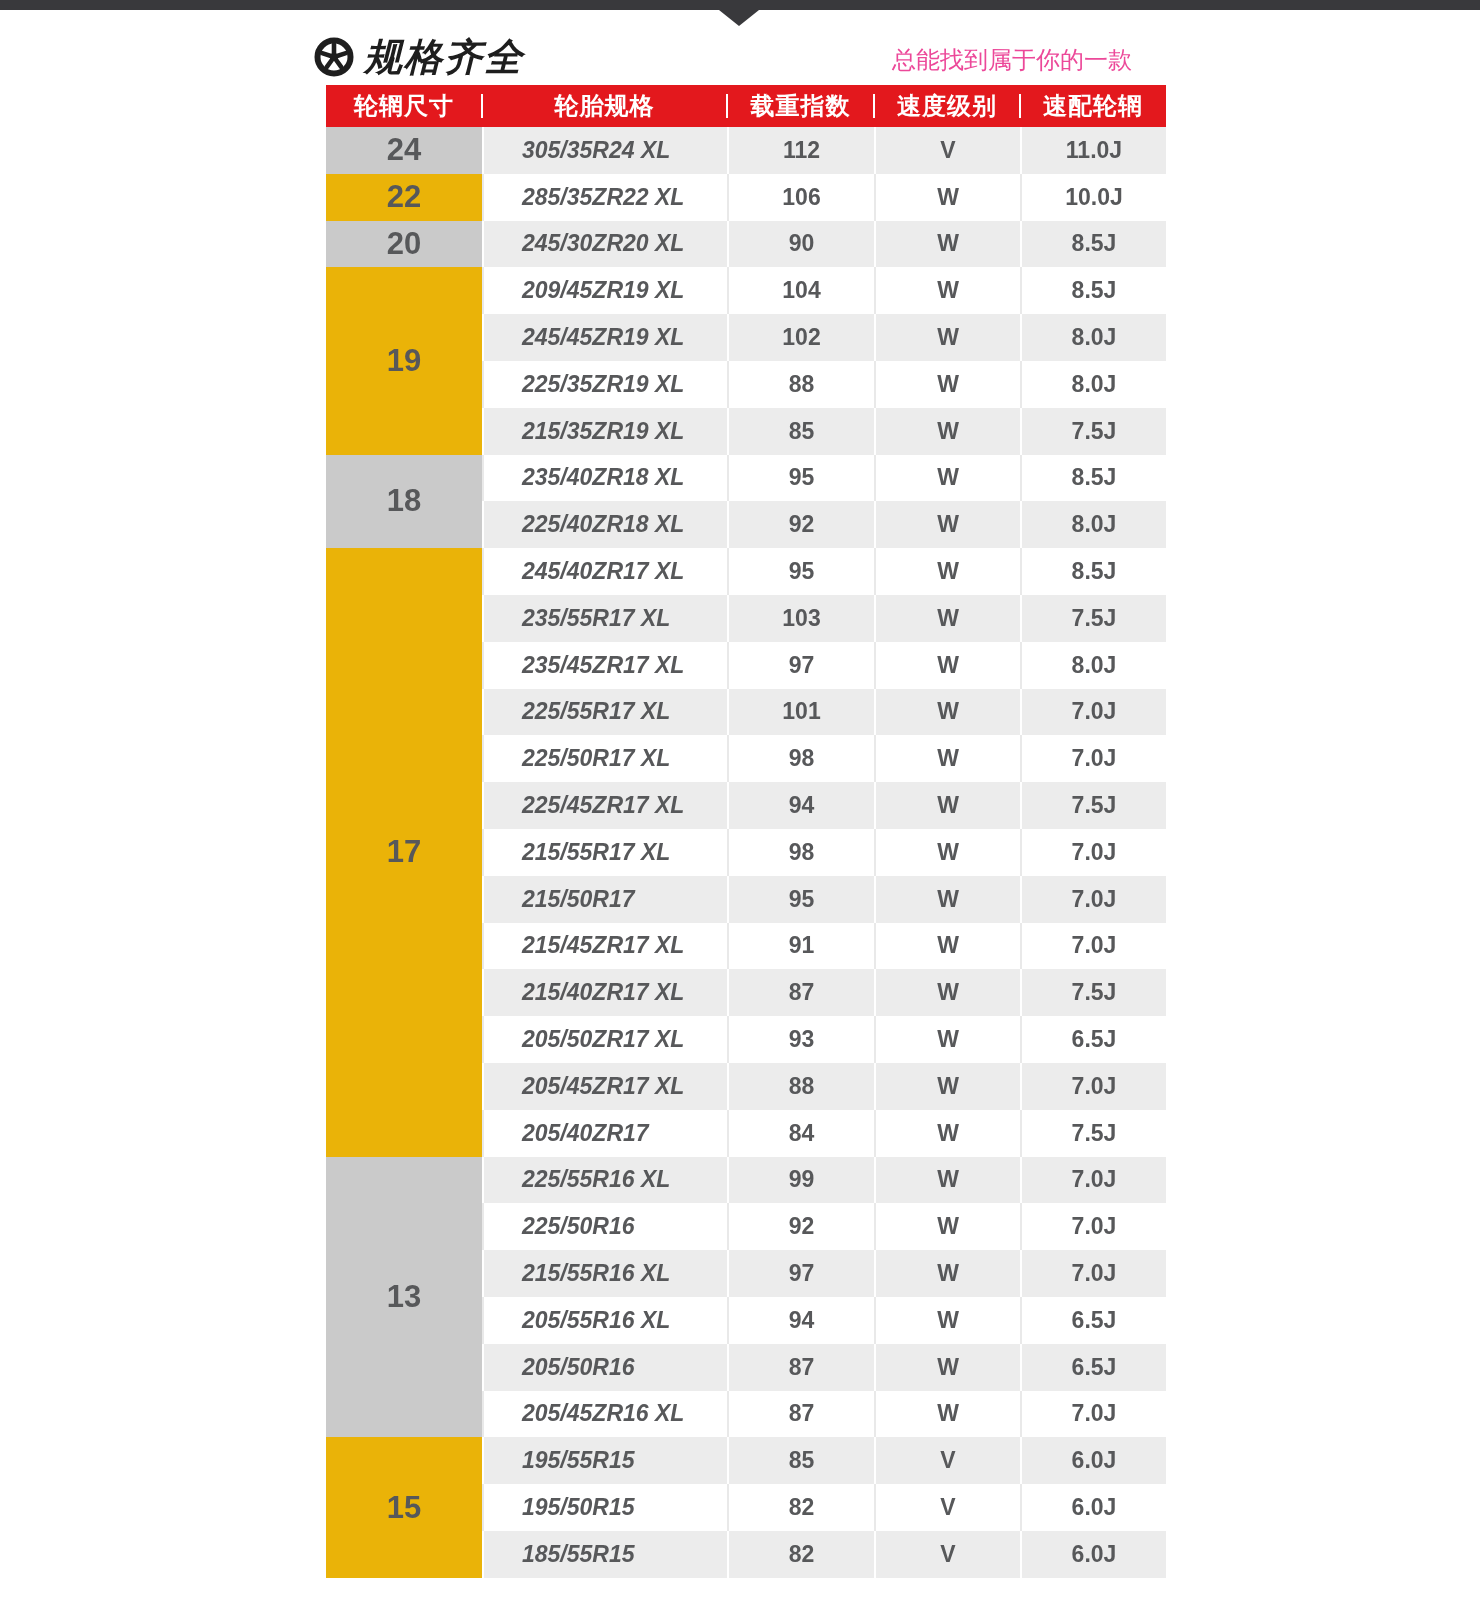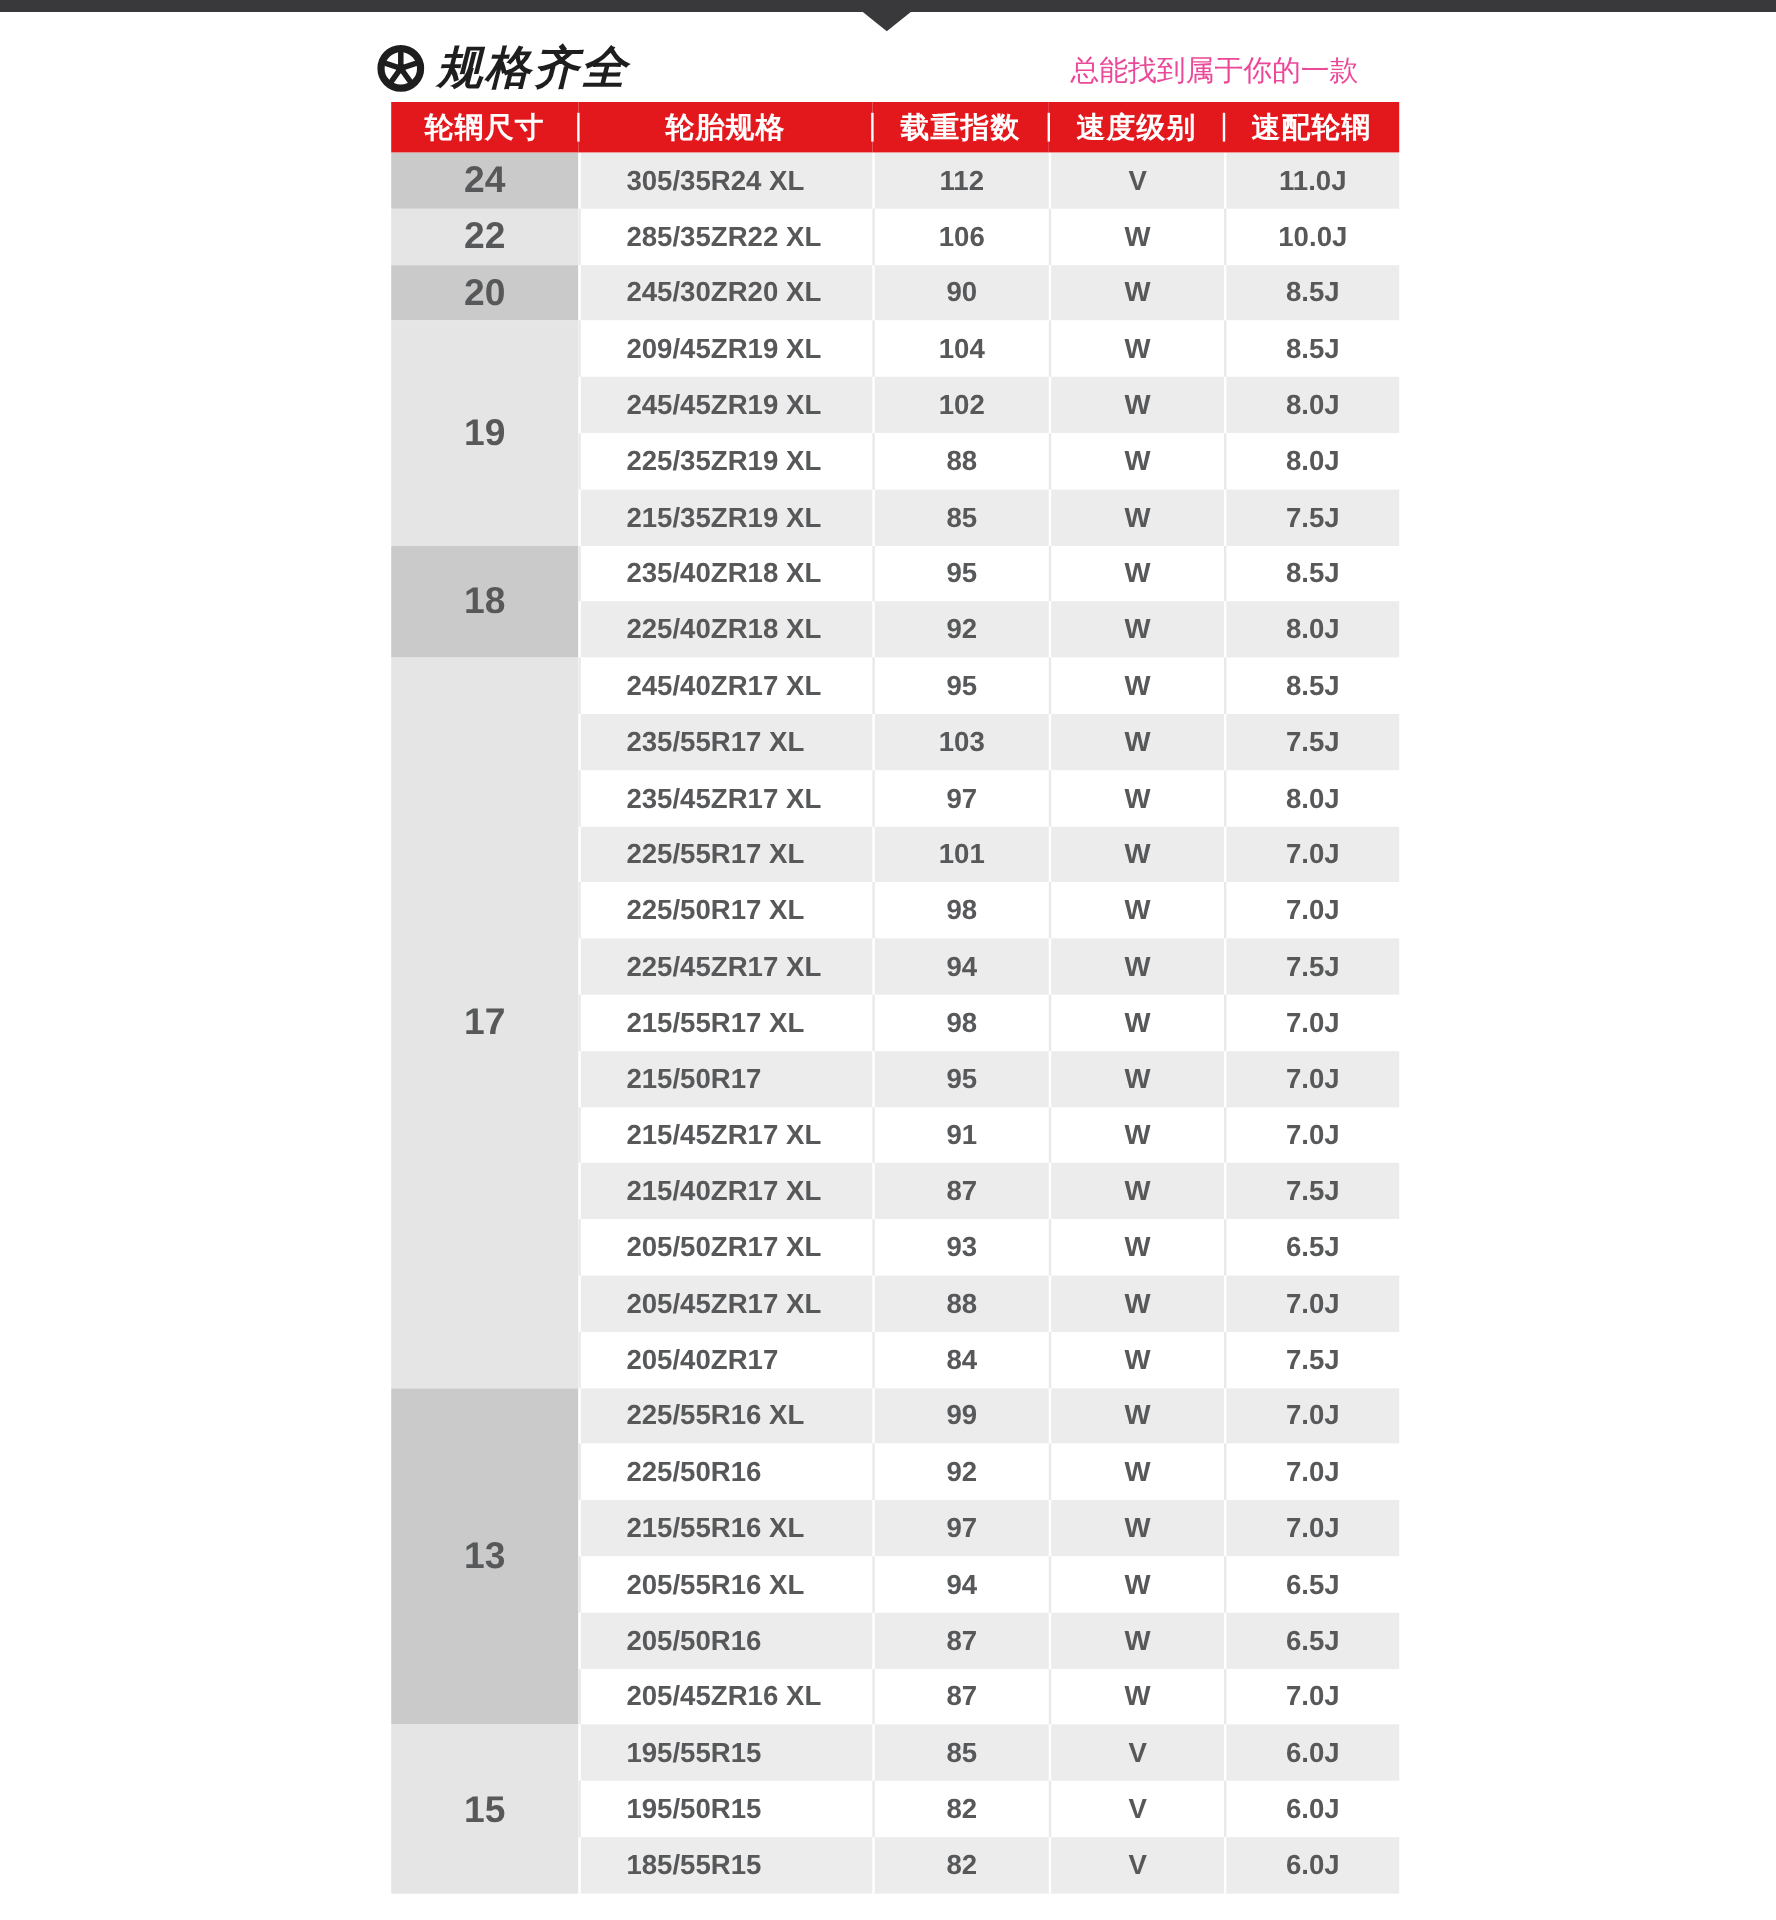--- a/index.html
+++ b/index.html
@@ -61,24 +61,24 @@
     width:2px; background:#ffffff;
   }
   tbody tr { height:46.8px; }
   tbody td {
     text-align:center; vertical-align:middle;
     font-size:23px; font-weight:700; color:#57585a;
     padding:0;
   }
   td.rim { font-size:31px; font-weight:700; color:#57585a; }
   td.rim-light { background:#cacaca; }
-  td.rim-dark  { background:#e5e5e5; }
+  td.rim-dark  { background:#eab308; }
   tr.r-gray  td.data { background:#ececec; border-left:2px solid #ffffff; }
   tr.r-white td.data { background:#ffffff; border-left:2px solid #e9e9e9; }
-  td.c0 { text-align:left; padding-left:38px; }
+  td.c0 { text-align:left; padding-left:38px;font-style:italic; }
 </style>
 </head>
 <body>
 
 <div class="topbar"></div>
 <div class="notch"></div>
 
 <div class="content">
   <div class="title-row">
     <div class="title-left">

